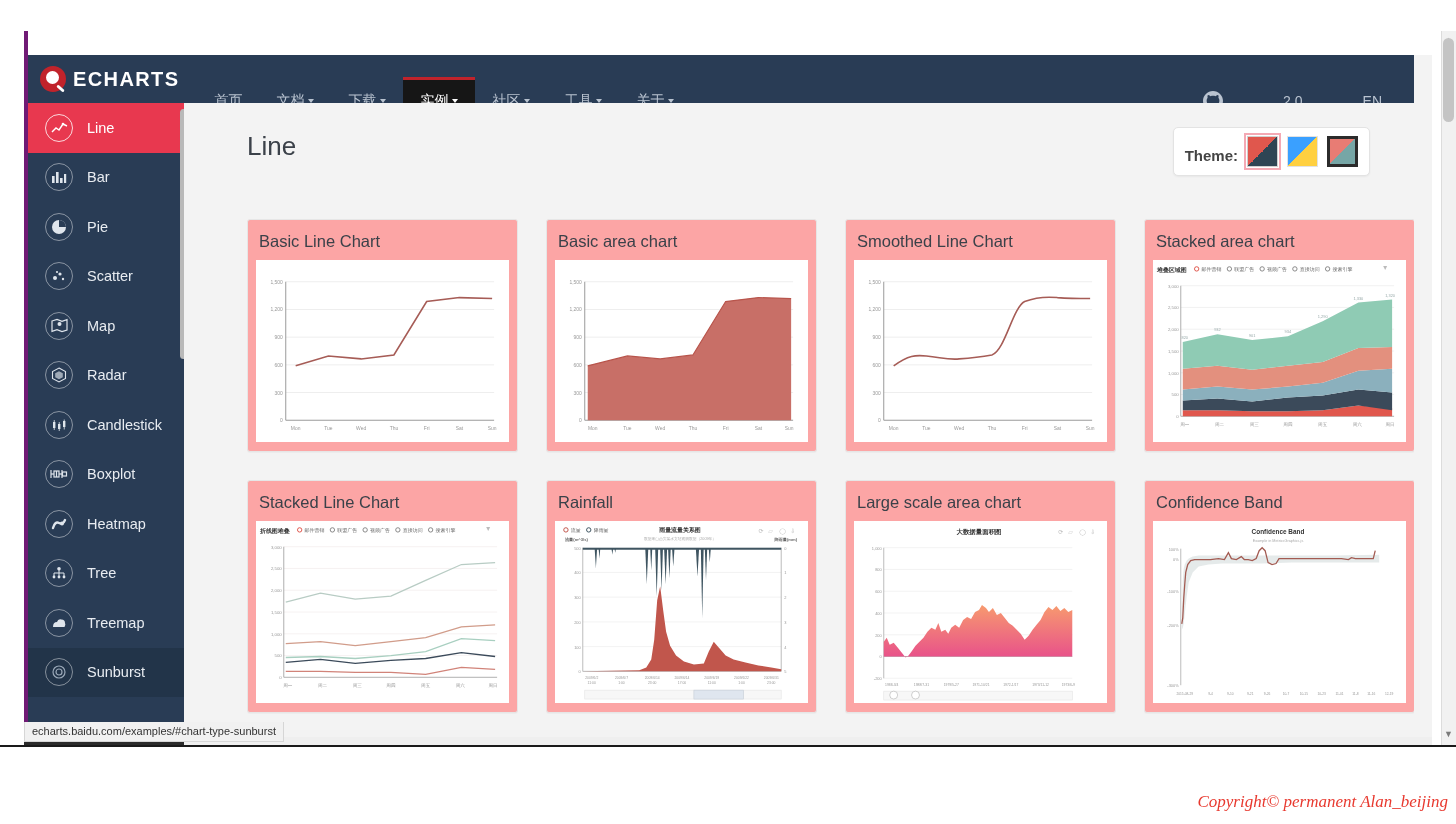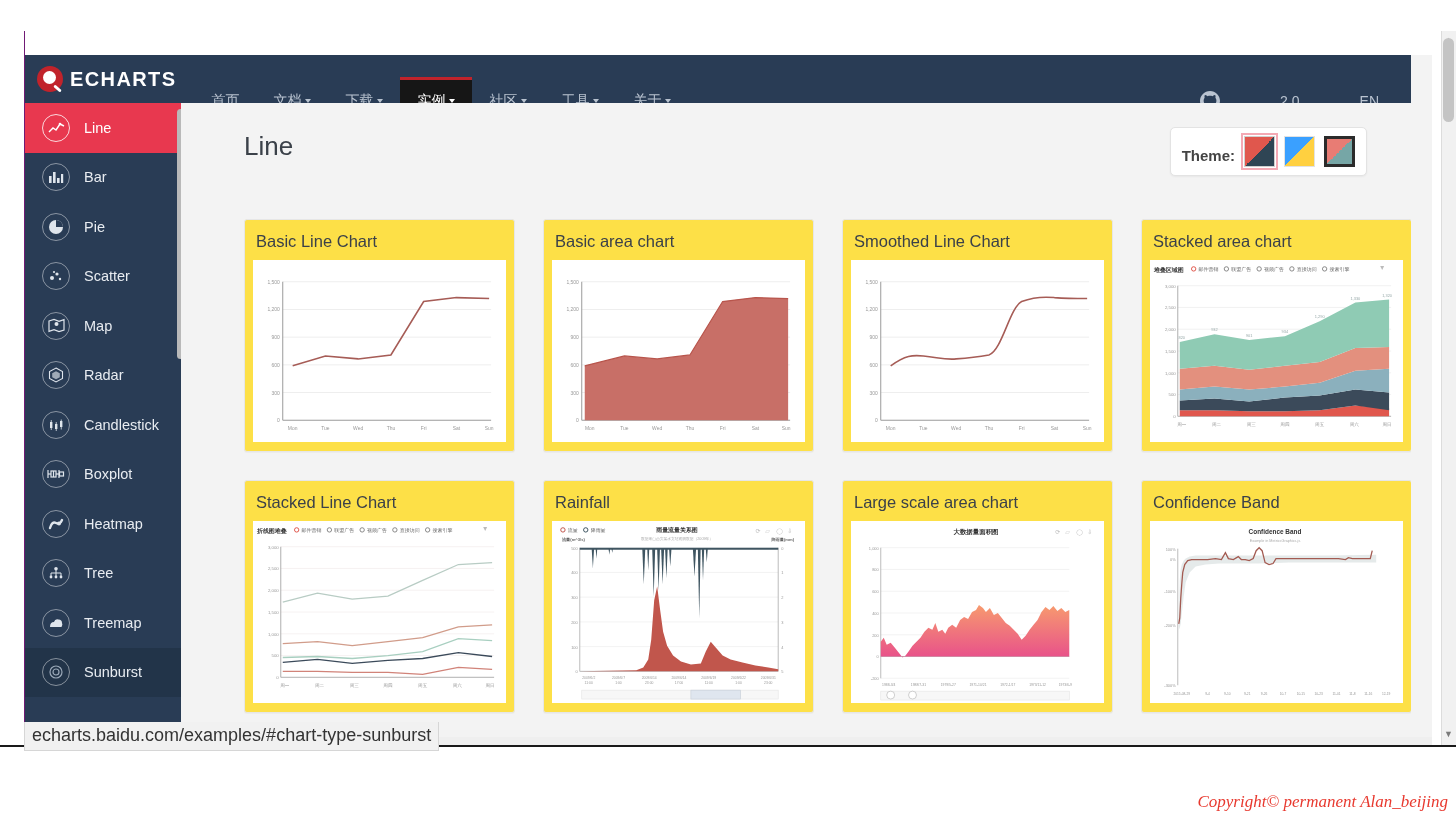--- a/index.html
+++ b/index.html
@@ -11,21 +11,21 @@
     overflow: hidden;
   }
   #root { position: relative; width: 1456px; height: 824px; background:#fff; }
 
   
   .viewport {
     position: absolute; left: 24px; top: 31px;
     width: 1408px; height: 714px;
     background: #f3f3f3;
     overflow: hidden;
-    border-left: 1px solid #701a75;
+    border-left: 4px solid #701a75;
   }
   .page-top-strip{
     position:absolute; left:0; top:0; width:1408px; height:24px; background:#fff;
   }
 
   
   .navbar {
     position: absolute; left: 0; top: 24px;
     width: 1386px; height: 48px;
     background: #293c55;
@@ -132,37 +132,37 @@
   .sw3 { background: linear-gradient(135deg,#e87c74 0% 50%, #76a6a6 50% 100%); border:3px solid #2b2b2b;}
 
   
   .grid {
     position:absolute; left: 63px; top: 116px;
     width: 1175px;
     display: grid; grid-template-columns: repeat(4, 271px);
     gap: 28px 28px;
   }
   .card {
-    background:#fde047; border:1px solid #e6e6e6; border-radius: 3px;
+    background:#fca5a5; border:1px solid #e6e6e6; border-radius: 3px;
     height: 233px; overflow:hidden; position:relative; cursor:pointer;
     box-shadow: 0 1px 1px rgba(0,0,0,.03);
   }
   .card-title {
     font-size: 16.5px; color:#3b4149; padding: 12px 0 0 11px;
     line-height: 1.2;
   }
   .card-body { position:absolute; left:8px; right:8px; top:40px; bottom:9px; background:#fff; }
   .card svg { display:block; width:100%; height:100%; }
 
   
   .statusbar {
     position:absolute; left:24px; top:722px;
     background:#f1f1f1; border:1px solid #d6d6d6; border-top:none;
     padding: 3px 7px 4px 7px;
-    font-size: 18px; color:#333;
+    font-size: 11px; color:#333;
     font-family: "Liberation Sans", sans-serif;
     max-width: 420px; white-space:nowrap;
   }
 
   
   .vscroll-track{
     position:absolute; right:0; top:31px; width:15px; height:714px;
     background:#f1f1f1; border-left:1px solid #dcdcdc;
   }
   .vscroll-thumb{

